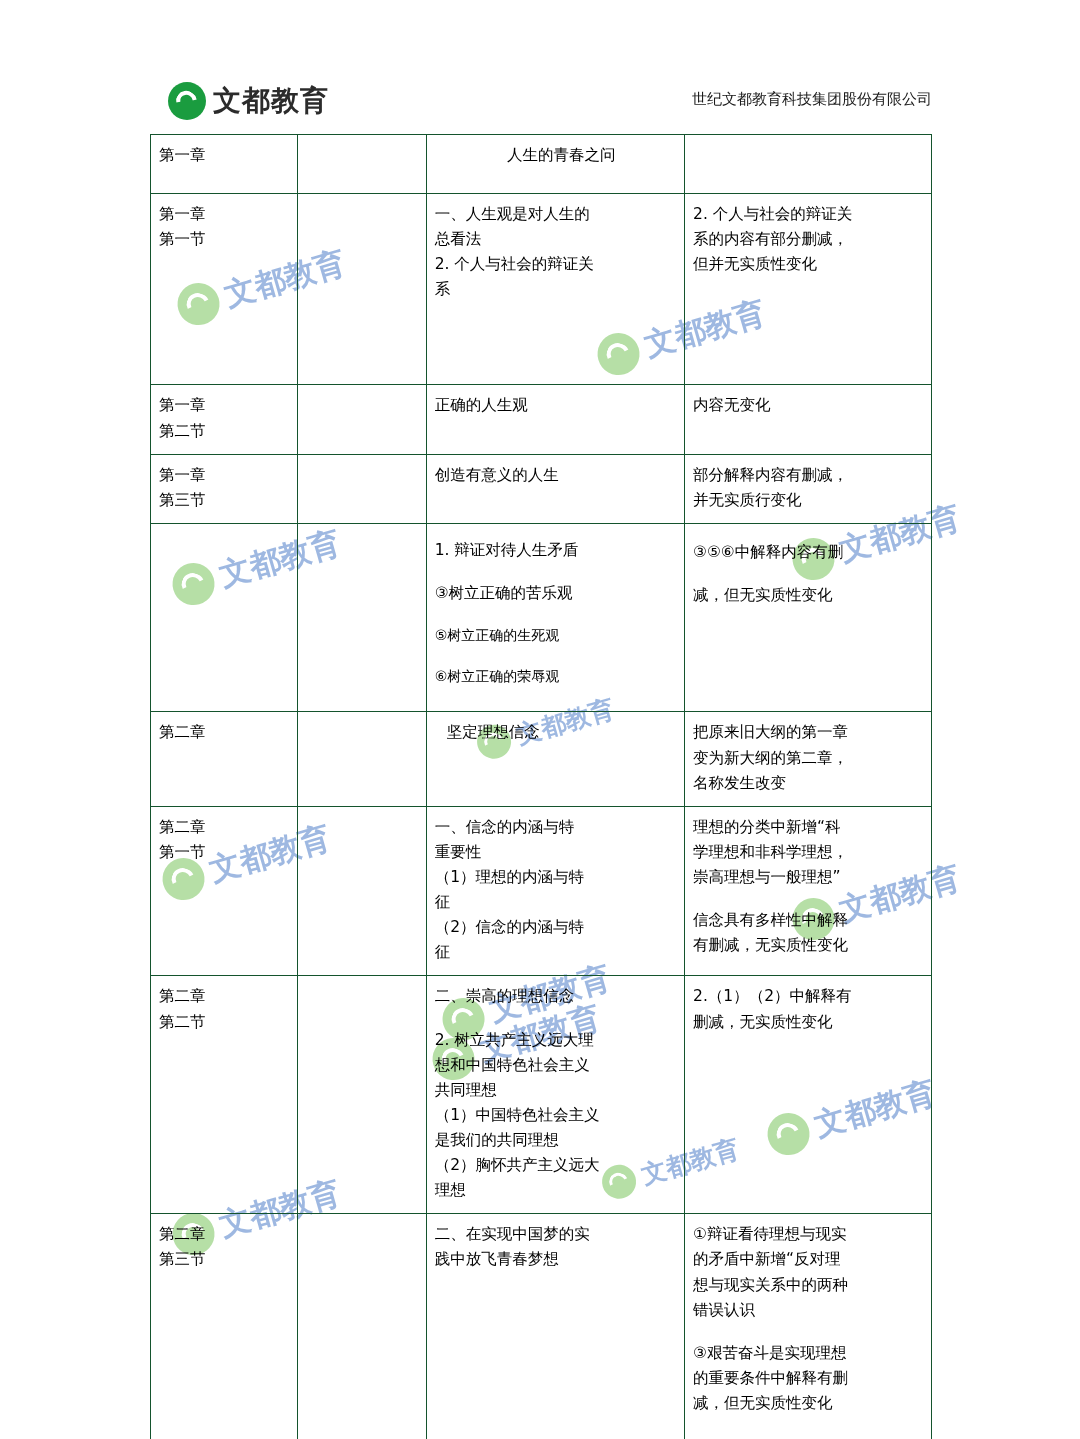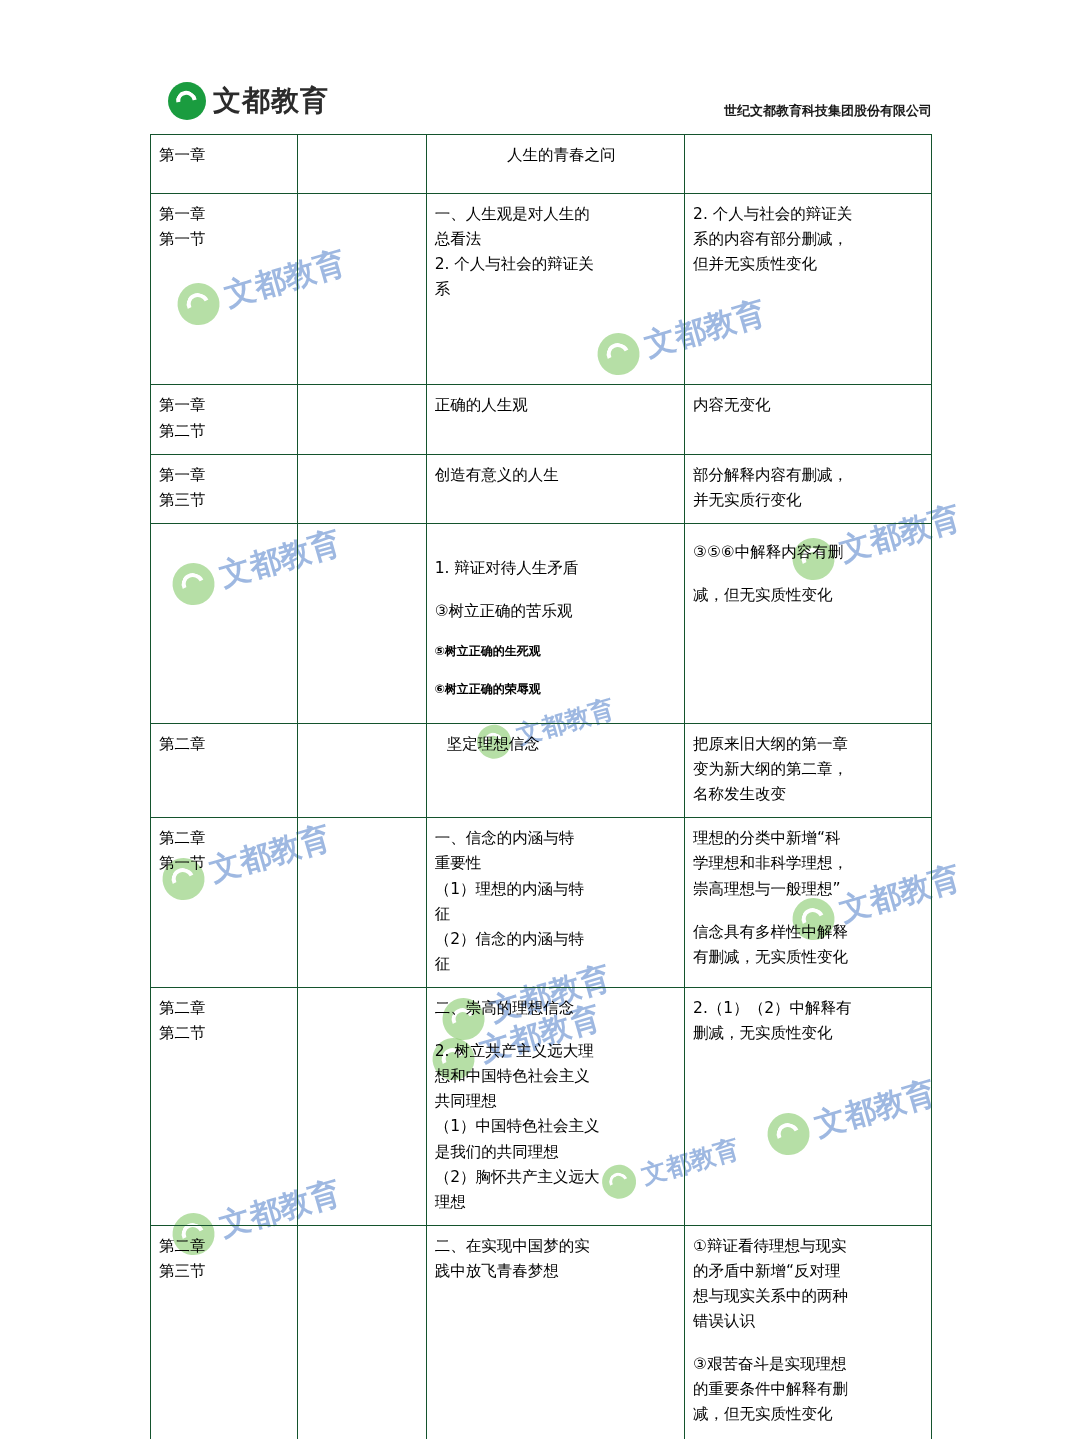--- a/index.html
+++ b/index.html
@@ -61,26 +61,25 @@
   .brand-text {
     font-size: 28px;
     font-weight: bold;
     letter-spacing: 1px;
     color: #2b2b2b;
     font-family: "DejaVu Sans", sans-serif;
   }
   .company {
     position: absolute;
     right: 0;
-    top: 32px;
-    font-size: 13px;
+    top: 20px;
+    font-size: 15px;
     color: #1a1a1a;
     font-family: "DejaVu Sans", sans-serif;
     white-space: nowrap;
-    font-weight: bold;
   }
   
   table.sheet {
     margin: 2px 148px 0 150px;
     border-collapse: collapse;
     table-layout: fixed;
     width: 782px;
     position: relative;
     z-index: 3;
   }
@@ -93,21 +92,21 @@
     font-family: "DejaVu Sans", sans-serif;
     background: transparent;
   }
   col.c1 { width: 128px; }
   col.c2 { width: 112px; }
   col.c3 { width: 225px; }
   col.c4 { width: 215px; }
   .cell p { margin: 0; }
   .cell p + p { margin-top: 0px; }
   .cell p.gap { margin-top: 18px; }
-  .bold { font-weight: bold; font-size: 12px; }
+  .bold { font-weight: normal; font-size: 14px; }
   .tall-1 { height: 40px; }
   
   .wm {
     position: absolute;
     display: flex;
     align-items: center;
     gap: 7px;
     transform: rotate(-16deg);
     opacity: .5;
     z-index: 1;
@@ -274,21 +273,21 @@
           <p>部分解释内容有删减，</p>
           <p>并无实质行变化</p>
         </td>
       </tr>
 
       <tr>
         <td class="cell">
           <p></p>
         </td>
         <td class="cell"></td>
-        <td class="cell" style="padding-top:32px;">
+        <td class="cell" style="padding-top:14px;">
           <p>1. 辩证对待人生矛盾</p>
           <p class="gap">③树立正确的苦乐观</p>
           <p class="gap bold">⑤树立正确的生死观</p>
           <p class="gap bold">⑥树立正确的荣辱观</p>
           <p style="height:14px;"></p>
         </td>
         <td class="cell" style="padding-top:16px;">
           <p>③⑤⑥中解释内容有删</p>
           <p class="gap">减，但无实质性变化</p>
         </td>

